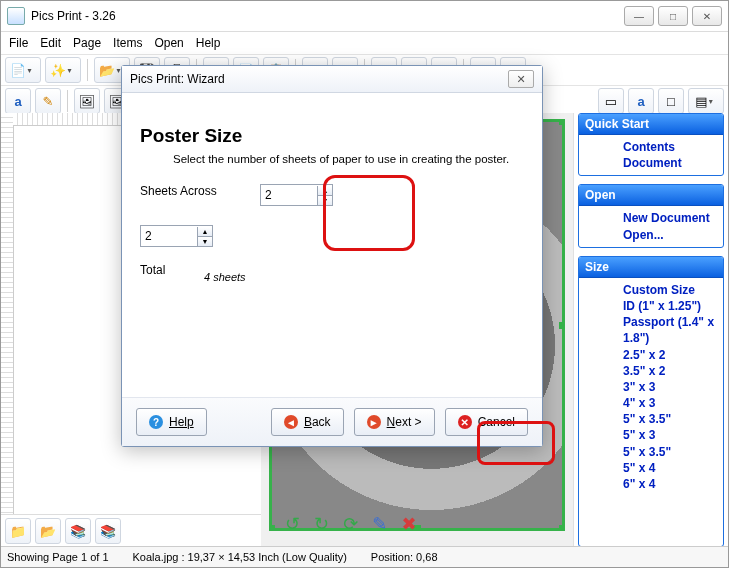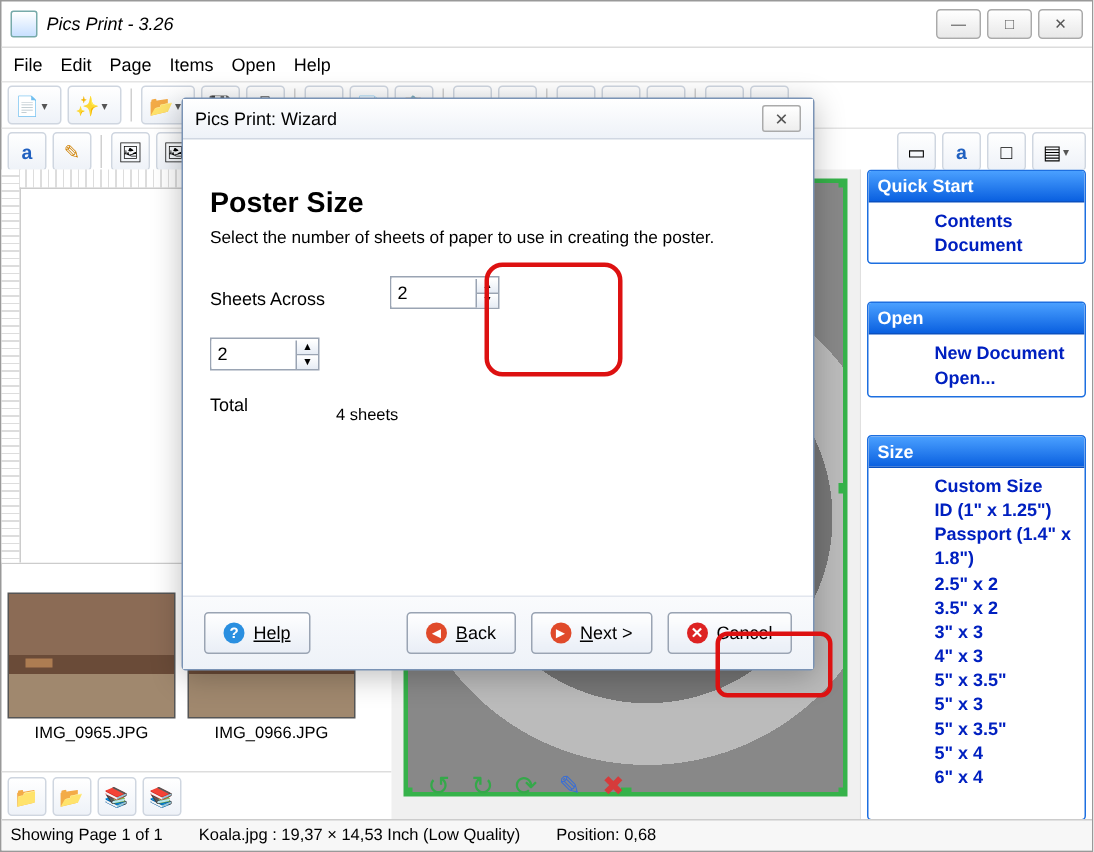--- a/index.html
+++ b/index.html
@@ -1,21 +1,21 @@
 <!DOCTYPE html>
 <html><head>
 <meta charset="utf-8">
 <style>
   html, body { margin: 0; padding: 0; font-family: "Segoe UI", Tahoma, sans-serif; font-size: 12px; background: #fff; }
   #app { width: 729px; height: 568px; position: relative; border: 1px solid #999; box-sizing: border-box; background: #fff; overflow: hidden; }
 
   
   .titlebar { height: 30px; border-bottom: 1px solid #dcdcdc; display: flex; align-items: center; padding: 0 6px; }
   .titlebar .app-icon { width: 16px; height: 16px; background: linear-gradient(#fff, #c8e0ff); border: 1px solid #7aa; border-radius: 2px; margin-right: 6px; }
-  .titlebar .title { flex: 1; font-style: italic; }
+  .titlebar .title { flex: 1; }
   .win-btn { width: 28px; height: 18px; border: 1px solid #aaa; border-radius: 3px; margin-left: 4px; display: flex; align-items: center; justify-content: center; background: linear-gradient(#fff,#e8e8e8); font-size: 10px; color: #555; }
 
   
   .menubar { height: 22px; display: flex; align-items: center; padding: 0 8px; gap: 12px; }
   .menubar span { cursor: default; }
 
   
   .toolbar { height: 30px; display: flex; align-items: center; padding: 0 4px; gap: 4px; border-top: 1px solid #e4e4e4; }
   .tb-btn { width: 24px; height: 24px; border: 1px solid #cfd6e0; background: linear-gradient(#fff,#eef2f8); border-radius: 3px; display: flex; align-items: center; justify-content: center; font-size: 13px; }
   .tb-btn.wide { width: 34px; }
@@ -43,45 +43,45 @@
   .photo-frame { position:absolute; left:8px; top:6px; right:8px; bottom:16px; border:3px solid #36b24a; background: radial-gradient(circle at 55% 55%, #555 0 10%, #aaa 10% 30%, #777 30% 45%, #bbb 45% 60%, #888 60% 100%); overflow:hidden; }
   .photo-frame .sq { position:absolute; width:7px; height:7px; background:#36b24a; }
   .sq.tl{left:-4px;top:-4px}.sq.tr{right:-4px;top:-4px}.sq.bl{left:-4px;bottom:-4px}.sq.br{right:-4px;bottom:-4px}
   .sq.tm{left:calc(50% - 3px);top:-4px}.sq.bm{left:calc(50% - 3px);bottom:-4px}
   .sq.ml{left:-4px;top:calc(50% - 3px)}.sq.mr{right:-4px;top:calc(50% - 3px)}
   .photo-overlay-icons { position:absolute; left:24px; bottom:12px; display:flex; gap:14px; font-size:18px; }
   .ico-rot{color:#35a84a;}
   .ico-edit{color:#3d6fd1;}
   .ico-del{color:#d63b3b;}
 
-  .right-panel { width: 146px; padding: 0 4px; background:#fff; border-left:1px solid #e0e0e0; overflow:hidden; display:flex; flex-direction:column; gap:25px; }
+  .right-panel { width: 146px; padding: 0 4px; background:#fff; border-left:1px solid #e0e0e0; overflow:hidden; display:flex; flex-direction:column; gap:8px; }
   .side-card { border:1px solid #1d6fe0; border-radius:3px; overflow:hidden; }
   .side-card .hd { background: linear-gradient(#4aa0ff,#0a60e0); color:#fff; font-weight:bold; padding:3px 6px; border-bottom:1px solid #0a50c0; }
   .side-card .bd { padding:4px 6px;margin-left:38px; }
   .side-card .bd div, .side-card .bd a { color:#0020c0; font-weight:bold; line-height:1.35; display:block; }
 
   
   .statusbar { position:absolute; left:0; right:0; bottom:0; height:20px; border-top:1px solid #ccc; display:flex; align-items:center; font-size:11px; padding:0 6px; gap:24px; background:#f7f7f7; }
 
   
   .wizard { position:absolute; left:120px; top:64px; width:420px; height:380px; background:#fff; border:1px solid #7a93b5; box-shadow:0 4px 20px rgba(0,0,0,.25); border-radius:3px; display:flex; flex-direction:column; z-index:50; }
   .wizard .wtitle { height:26px; display:flex; align-items:center; padding:0 8px; background:linear-gradient(#fff,#eef2f8); border-bottom:1px solid #d0d7e2; font-size:12px; }
   .wizard .wtitle .spacer { flex:1; }
   .wizard .wtitle .wclose { width:24px; height:16px; border:1px solid #aaa; border-radius:2px; background:linear-gradient(#fff,#eee); font-size:11px; display:flex;align-items:center;justify-content:center; color:#555; }
   .wizard .wbody { flex:1; padding:32px 18px 6px; }
   .wizard h2 { margin:0 0 6px; font-size:19px; }
-  .wizard .desc { font-size:11.5px; margin-bottom:18px; }
-  .wizard .form-row { display:flex; align-items:flex-end; margin:19px 0 16px; }
+  .wizard .desc { font-size:11.5px; margin-bottom:18px;margin-left:33px; }
+  .wizard .form-row { display:flex; align-items:flex-start; margin:19px 0 16px; }
   .wizard .form-row .lbl { width:120px; }
   .wizard .spin { display:inline-flex; align-items:center; border:1px solid #9aa4b3; height:20px; }
   .wizard .spin input { width:48px; height:18px; border:none; padding:0 4px; font-size:12px; outline:none; }
   .wizard .spin .arrows { display:flex; flex-direction:column; border-left:1px solid #9aa4b3; }
   .wizard .spin .arrows div { width:14px; height:9px; font-size:7px; line-height:9px; text-align:center; background:linear-gradient(#fff,#e6ecf5); }
   .wizard .spin .arrows div:first-child{border-bottom:1px solid #9aa4b3;}
-  .wizard .total { margin-left:84px; font-size:11px; }
+  .wizard .total { margin-left:64px; font-size:11px;font-style:italic; }
   .wizard .wfooter { height:48px; border-top:1px solid #e2e6ee; display:flex; align-items:center; padding:0 14px; gap:10px; background:linear-gradient(#fafbfd,#eef2f8); }
   .wizard .wfooter .gap { flex:1; }
   .wbtn { height:26px; padding:0 12px; border:1px solid #9aa4b3; border-radius:3px; background:linear-gradient(#fff,#e9eef6); display:inline-flex; align-items:center; gap:6px; font-size:12px; }
   .wbtn .circ { width:14px; height:14px; border-radius:50%; display:inline-flex; align-items:center;justify-content:center; color:#fff; font-size:10px; font-weight:bold; }
   .circ.help{background:#2a8fe0;}
   .circ.arr{background:#e04a2a;}
   .circ.x{background:#d22;}
 
   
   .callout { position:absolute; border:3px solid #dd1111; border-radius:12px; pointer-events:none; z-index:60; }
@@ -196,30 +196,20 @@
       </div>
   </div>
 
   <div class="workspace">
 
     <div class="left-panel">
       <div class="doc-area">
         <div class="ruler-v"></div>
         <div class="ruler-h"></div>
         <div class="canvas-clip"></div>
-      </div>
-      <div class="thumb-strip">
-        <div class="thumb">
-          <div class="img"></div>
-          <div class="cap">IMG_0965.JPG</div>
-        </div>
-        <div class="thumb">
-          <div class="img"></div>
-          <div class="cap">IMG_0966.JPG</div>
-        </div>
       </div>
       <div class="thumb-tools">
         <div class="tb-btn">
             <span>📁</span>
           </div>
         <div class="tb-btn">
             <span>📂</span>
           </div>
         <div class="tb-btn">
             <span>📚</span>

